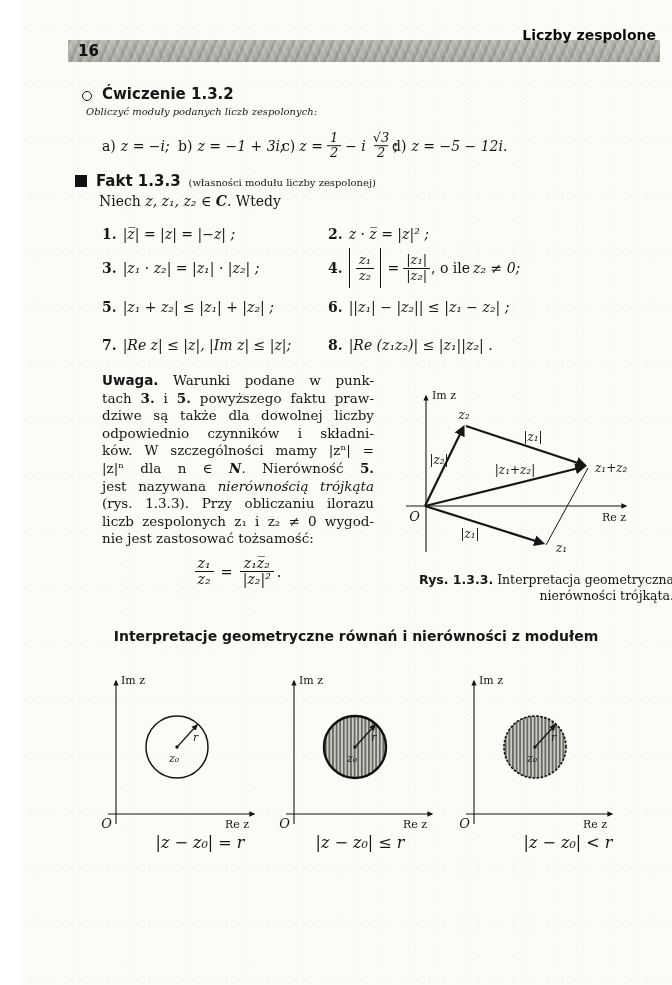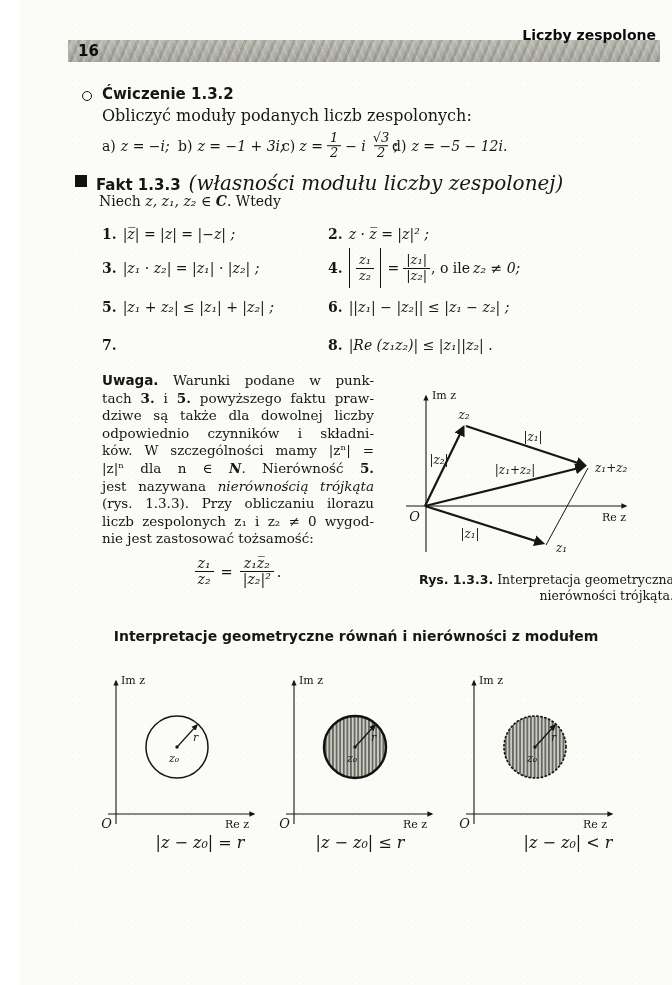--- a/index.html
+++ b/index.html
@@ -34,34 +34,34 @@
   .it{font-style:italic;}
   .m{font-style:italic; font-family:"DejaVu Serif", serif;}
   .up{font-style:normal;}
   .bold{font-weight:bold;}
   
   .ex-bullet{
     position:absolute; left:62px; top:91px; width:8px; height:8px;
     border:1.6px solid #111; border-radius:50%;
   }
   .ex-title{position:absolute; left:82px; top:85px; font:bold 15px "DejaVu Sans", sans-serif;}
-  .ex-intro{position:absolute; left:82px; top:106px; font-size:16px;}
+  .ex-intro{position:absolute; left:66px; top:106px; font-size:10px;font-style:italic;}
   .ex-item{position:absolute; top:146px; transform:translateY(-50%);
     display:flex; align-items:center; gap:5px; font-size:14px; white-space:nowrap;}
   
   .frac{display:inline-flex; flex-direction:column; align-items:center;
     vertical-align:middle; line-height:1.1; font-size:13px;}
   .frac .num{padding:0 3px;}
   .frac .den{padding:0 3px; border-top:1px solid #111;}
   .bigbar{display:inline-block; width:1.4px; height:40px; background:#111; margin:0 2px;}
   
   .fact-bullet{position:absolute; left:55px; top:175px; width:12px; height:12px; background:#111;}
   .fact-title{position:absolute; left:76px; top:171px; white-space:nowrap;}
   .fact-title .t{font:bold 15px "DejaVu Sans", sans-serif;}
-  .fact-title .s{font-style:italic; font-size:20px; margin-left:8px;}
+  .fact-title .s{font-size:10px; margin-left:8px;}
   .fact-intro{position:absolute; left:79px; top:193px; font-size:14px;}
   .prop{position:absolute; transform:translateY(-50%); display:flex; align-items:center;
     gap:6px; font-size:14px; white-space:nowrap;}
   .pnum{font-weight:bold; font-style:normal;}
   
   .remark{position:absolute; left:82px; top:372px; width:272px;
     font-size:13.5px; line-height:17.6px;}
   .remark .ln{text-align:justify; text-align-last:justify;}
   .remark .ln.last{text-align-last:left;}
   .remark .lbl{font:bold 13.5px "DejaVu Sans", sans-serif;}
@@ -165,20 +165,21 @@
   <div class="prop" style="left:82px;  top:307px;">
     <span class="pnum">5.</span>
       <span class="m">|z₁ + z₂| ≤ |z₁| + |z₂| ;</span>
     </div>
   <div class="prop" style="left:308px; top:307px;">
     <span class="pnum">6.</span>
       <span class="m">||z₁| − |z₂|| ≤ |z₁ − z₂| ;</span>
     </div>
   <div class="prop" style="left:82px;  top:345px;">
     <span class="pnum">7.</span>
+      <span class="m">|Re z| ≤ |z|,  |Im z| ≤ |z|;</span>
     </div>
   <div class="prop" style="left:308px; top:345px;">
     <span class="pnum">8.</span>
       <span class="m">|Re (z₁z₂)| ≤ |z₁||z₂| .</span>
     </div>
 
   <div class="remark">
     <div class="ln"><span class="lbl">Uwaga.</span><span> Warunki podane w punk-</span></div>
     <div class="ln"><span>tach </span><span class="bold">3.</span><span> i </span><span class="bold">5.</span><span> powyższego faktu praw-</span></div>
     <div class="ln">dziwe są także dla dowolnej liczby</div>

